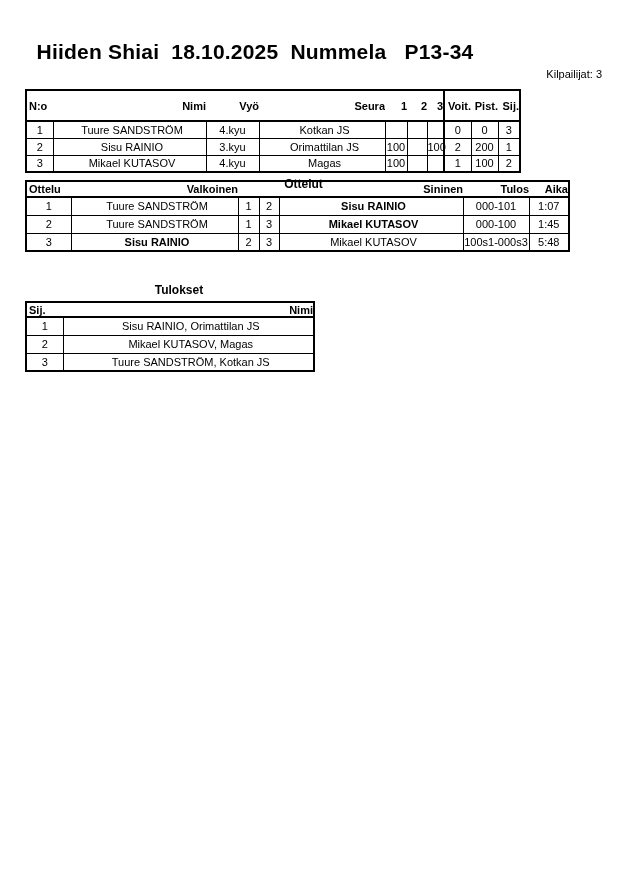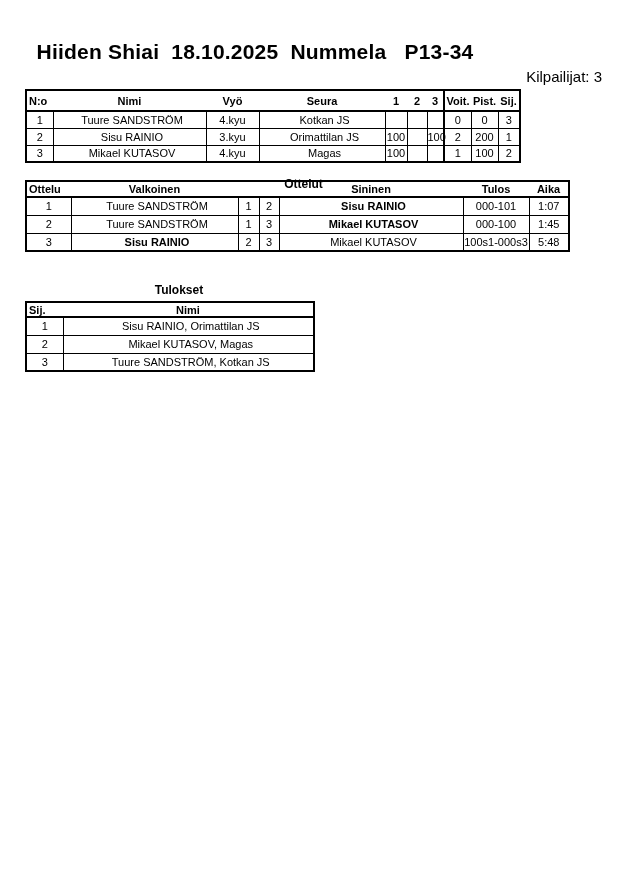--- a/index.html
+++ b/index.html
@@ -11,49 +11,49 @@
   }
   .page { position: relative; width: 630px; height: 891px; background: #fff; overflow: hidden; }
 
   .title {
     position: absolute; top: 40px; left: 0; width: 510px;
     text-align: center; font-size: 21px; font-weight: bold;
     white-space: pre; letter-spacing: 0.2px;
   }
   .count-label {
     position: absolute; top: 68px; left: 430px; width: 172px;
-    text-align: right; font-size: 15px;
+    text-align: right; font-size: 11px;
   }
   .sec-title { position: absolute; text-align: center; font-size: 12px; font-weight: bold; }
   .sec-kilpailijat { top: 66px; left: 25px; width: 416px; }
   .sec-ottelut   { top: 177px; left: 32px; width: 543px; }
   .sec-tulokset  { top: 283px; left: 35px; width: 288px; }
 
   table.rpt {
     position: absolute;
     border-collapse: collapse;
     table-layout: fixed;
     border: 2px solid #000;
     font-size: 11px;
   }
   table.t1 { top: 89px;  left: 25px; width: 494px; }
   table.t2 { top: 180px; left: 25px; width: 543px; }
   table.t3 { top: 301px; left: 25px; width: 288px; }
 
   table.rpt th {
     border: none; border-bottom: 2px solid #000;
-    font-weight: bold; padding: 0; text-align: center;
+    font-weight: bold; padding: 0; text-align: right;
     white-space: nowrap; overflow: hidden;
   }
   table.rpt td {
     border: 1px solid #000;
     padding: 0; text-align: center; vertical-align: middle;
     white-space: nowrap;
   }
-  table.t1 thead tr { height: 21px; }
+  table.t1 thead tr { height: 31px; }
   table.t1 tbody tr { height: 17px; }
   table.t2 thead tr { height: 16px; }
   table.t2 tbody tr { height: 18px; }
   table.t3 thead tr { height: 15px; }
   table.t3 tbody tr { height: 18px; }
 
   .al  { text-align: right; padding-left: 5px !important; }
   .alh { text-align: left !important; padding-left: 2px !important; }
   .thick-l { border-left: 2px solid #000 !important; }
   .b { font-weight: bold; }

